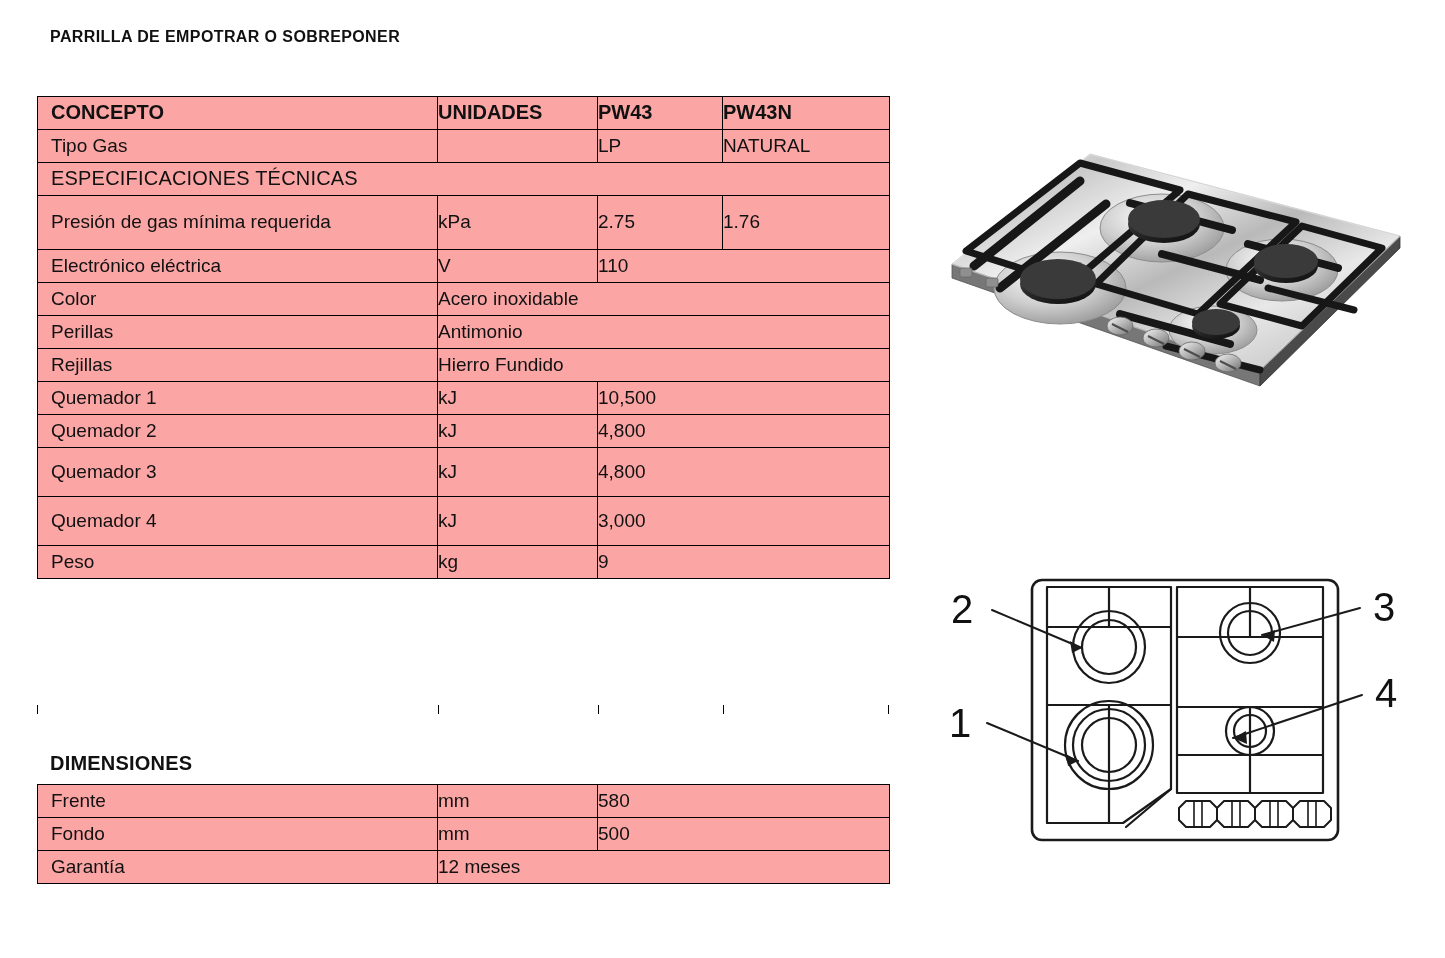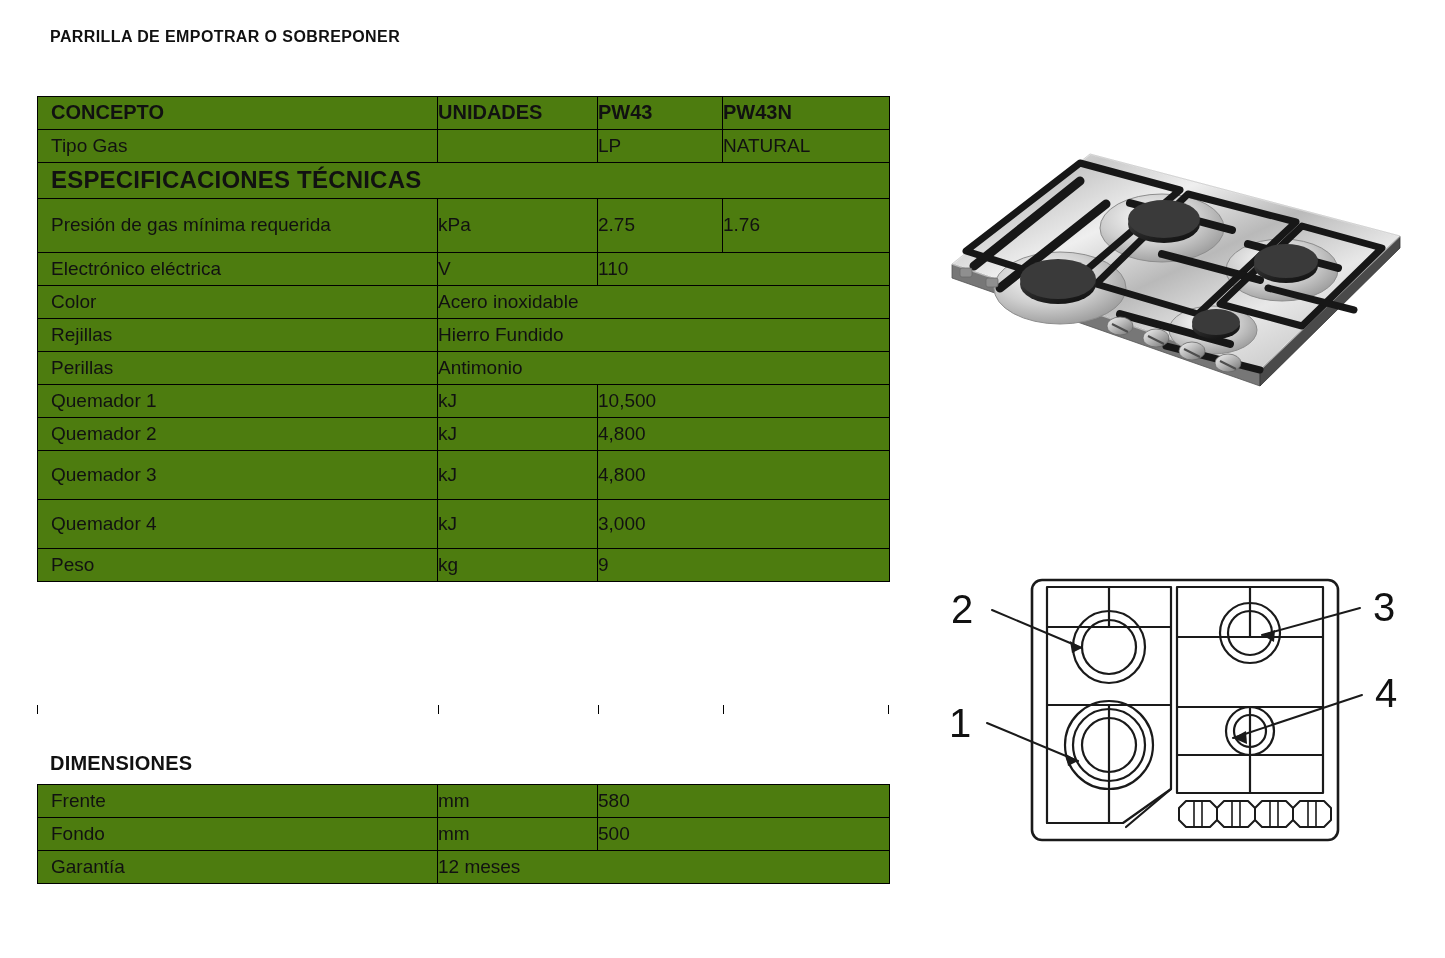--- a/index.html
+++ b/index.html
@@ -27,26 +27,26 @@
     table-layout:fixed;
     font-size:19px;
   }
   #main-table{ left:37px; top:96px; width:852px; }
   #dim-table { left:37px; top:784px; width:852px; }
 
   .spec-table td{
     border:1.6px solid #000;
     padding:3px 0 4px 0;
     vertical-align:middle;
-    background:#4d7c0f;
+    background:#fca5a5;
   }
   .c-concept{ padding-left:13px !important; text-align:left; }
   .c-mid{ }
   .hdr td{ font-weight:bold; font-size:20px; }
-  .section-row td{ font-weight:bold; font-size:24px; letter-spacing:.2px;margin-top:42px; }
+  .section-row td{ font-weight:normal; font-size:20px; letter-spacing:.2px;margin-top:42px; }
 
   .r-normal{ height:33px; }
   .r-tall  { height:49px; }
   .r-two   { height:54px; }
   .two-line{ line-height:1.15; }
 
   
   .stub{
     position:absolute; left:37px; top:705px;
     width:852px; height:9px;
@@ -117,27 +117,27 @@
         <td class="c-mid">V</td>
         <td class="c-mid" colspan="2">110</td>
       </tr>
 
       <tr class="r-normal">
         <td class="c-concept">Color</td>
         <td class="c-mid" colspan="3">Acero inoxidable</td>
       </tr>
 
       <tr class="r-normal">
+        <td class="c-concept">Perillas</td>
+        <td class="c-mid" colspan="3">Antimonio</td>
+      </tr>
+
+      <tr class="r-normal">
         <td class="c-concept">Rejillas</td>
         <td class="c-mid" colspan="3">Hierro Fundido</td>
-      </tr>
-
-      <tr class="r-normal">
-        <td class="c-concept">Perillas</td>
-        <td class="c-mid" colspan="3">Antimonio</td>
       </tr>
 
       <tr class="r-normal">
         <td class="c-concept">Quemador 1</td>
         <td class="c-mid">kJ</td>
         <td class="c-mid" colspan="2">10,500</td>
       </tr>
 
       <tr class="r-normal">
         <td class="c-concept">Quemador 2</td>

